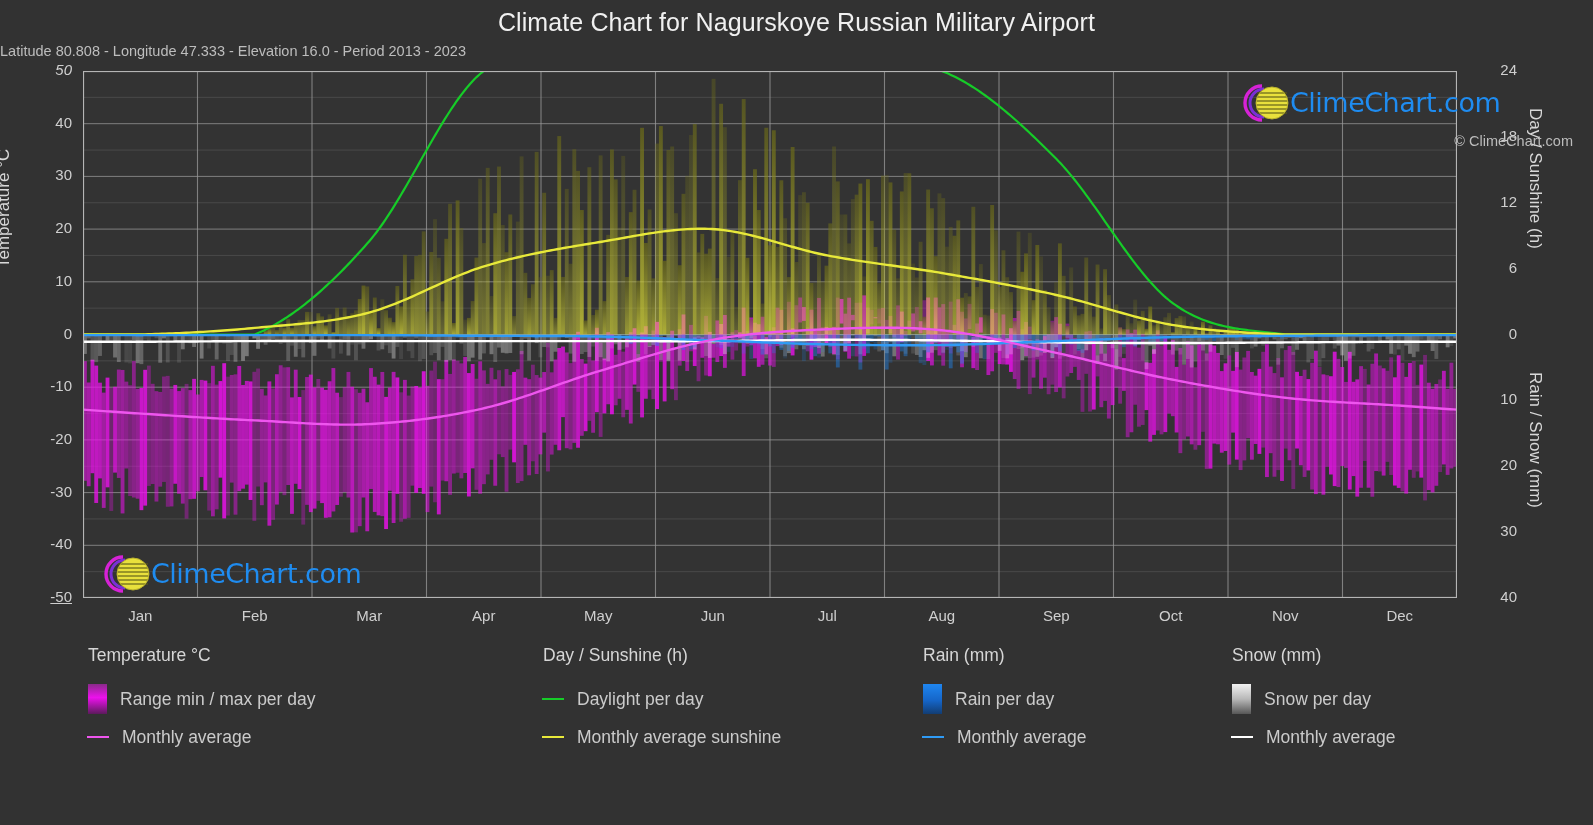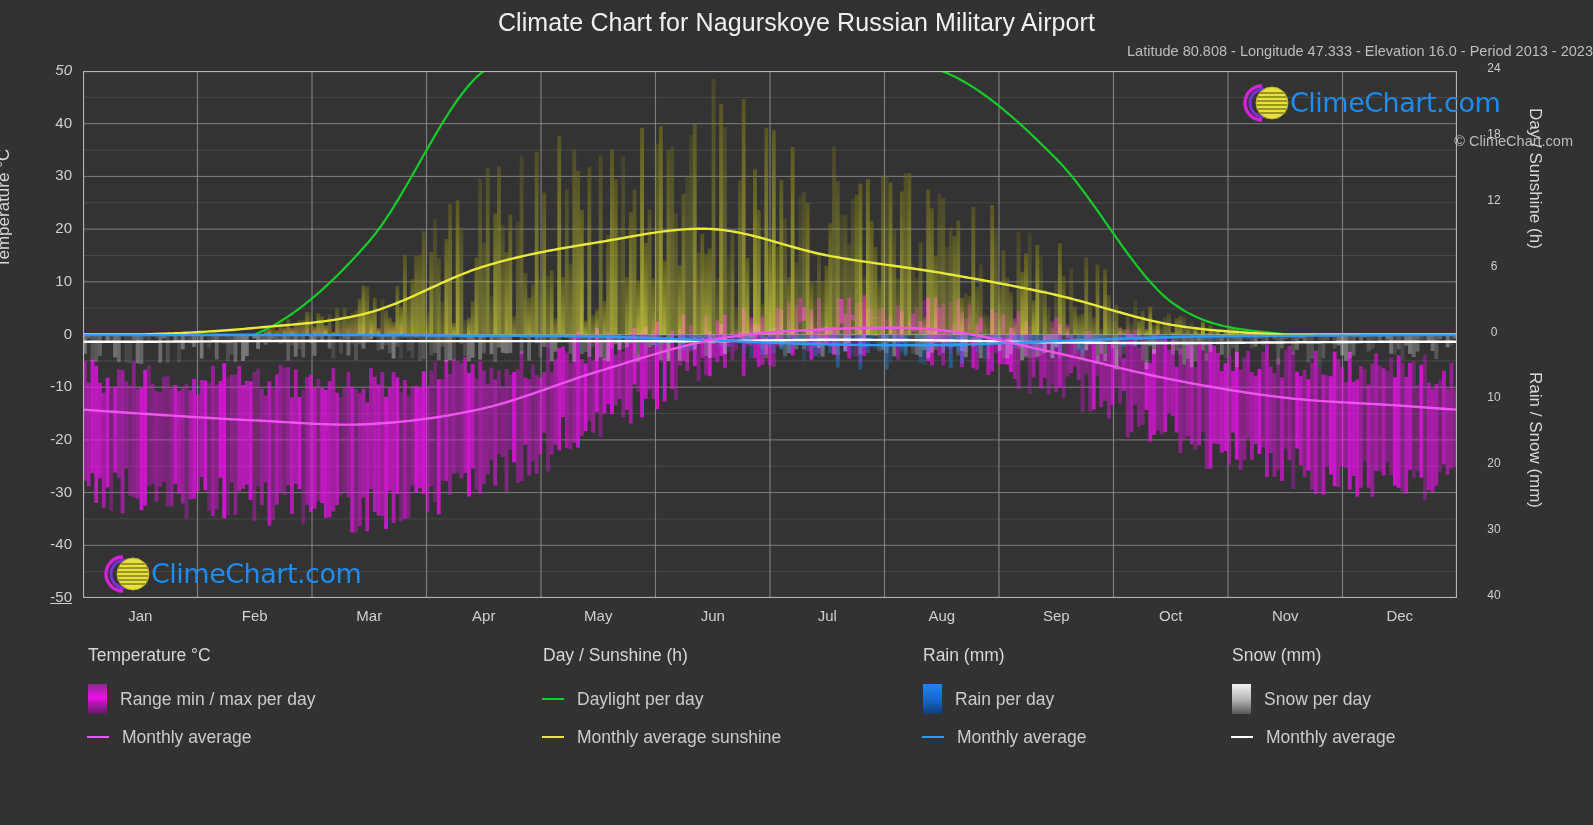--- a/index.html
+++ b/index.html
@@ -10,21 +10,21 @@
     color:#d4d4d4;
     overflow:hidden;
     position:relative;
   }
   #chart-root{position:absolute;left:0;top:0;width:1593px;height:825px;}
   .title{
     position:absolute;left:0;top:8px;width:1593px;text-align:center;
     font-size:25px;color:#f0f0f0;letter-spacing:0.1px;
   }
   .subtitle{
-    position:absolute;left:0;top:43px;width:1593px;text-align:right;
+    position:absolute;left:0;top:43px;width:1593px;text-align:left;
     font-size:14.5px;color:#bdbdbd;
   }
   
   #plot{
     position:absolute;left:83px;top:71px;width:1374px;height:527px;
     background:#333333;overflow:hidden;
   }
   #plot svg{display:block;}
   
   .axis-title{
@@ -37,21 +37,21 @@
     left:1545px;top:108px;transform:rotate(90deg);transform-origin:left top;
   }
   #ylabel-right-bottom{
     left:1545px;top:372px;transform:rotate(90deg);transform-origin:left top;
   }
   .ytick{
     position:absolute;font-size:15px;color:#cfcfcf;text-align:right;
     width:46px;
   }
   .ytick-r{
-    position:absolute;font-size:12px;color:#cfcfcf;text-align:center;
+    position:absolute;font-size:15px;color:#cfcfcf;text-align:right;
     width:46px;
   }
   .xtick{
     position:absolute;font-size:15px;color:#cfcfcf;text-align:center;
     width:90px;top:607px;
   }
   
   #legend{position:absolute;left:0;top:645px;width:1593px;height:175px;}
   .lg-col{position:absolute;top:0;}
   .lg-head{font-size:17.5px;color:#d6d6d6;margin-bottom:14px;}

